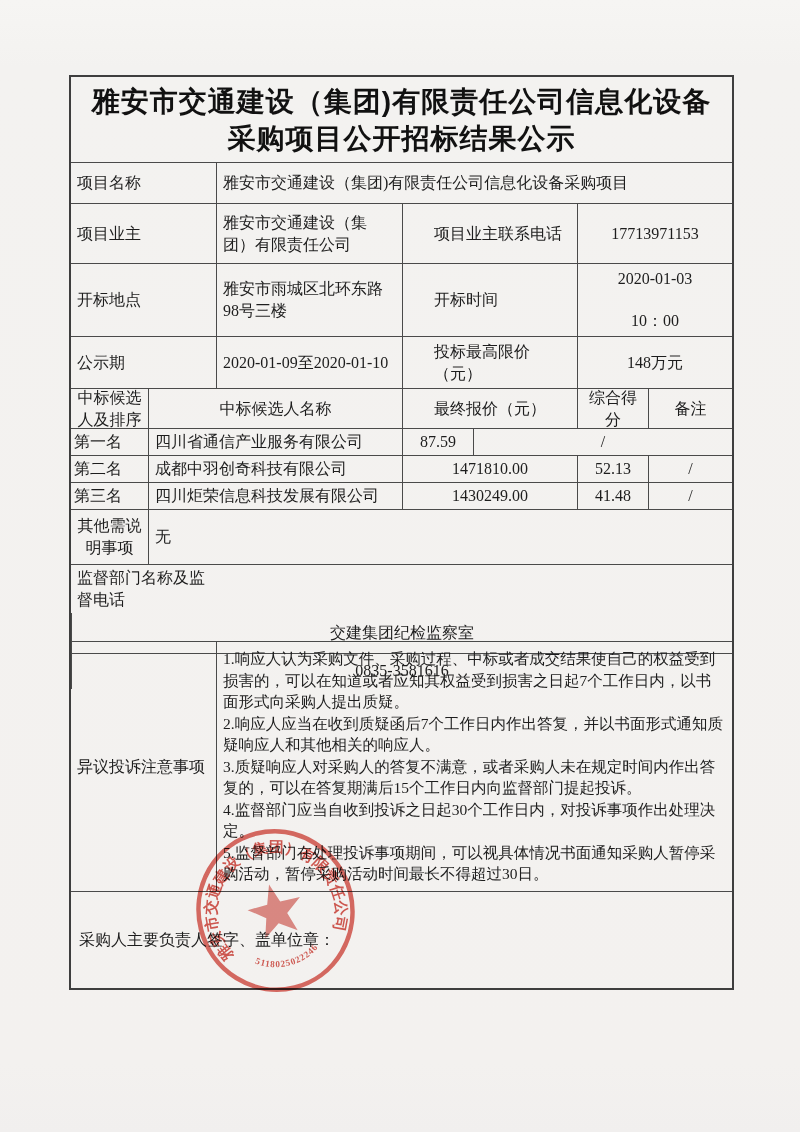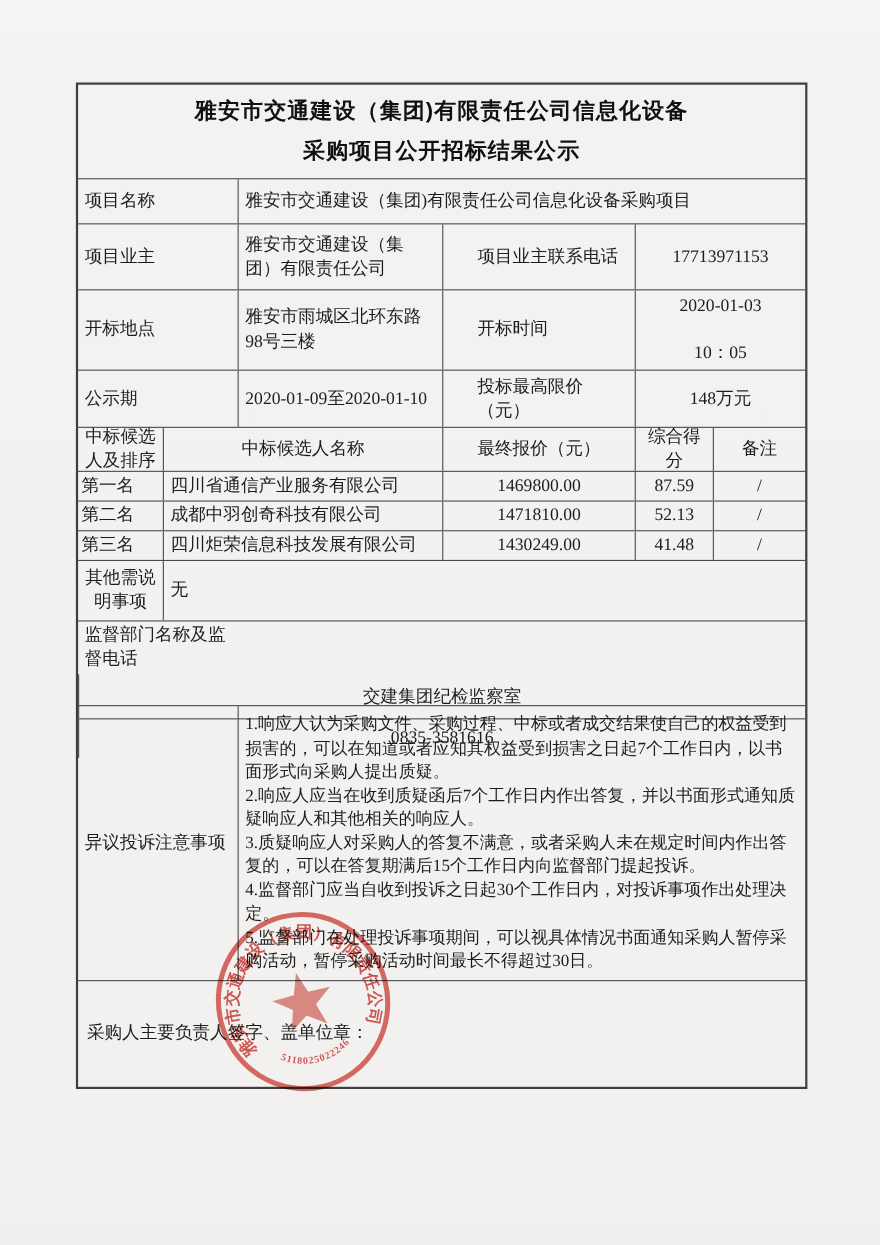--- a/index.html
+++ b/index.html
@@ -46,21 +46,21 @@
   .h-hd{height:40px;}
   .h-cand{height:27px;}
   .h-other{height:55px;}
   .h-sup{height:77px;flex-direction:column;}
   .h-comp{height:250px;}
   .h-sig{height:97px;}
 
   .title-cell{
     flex-direction:column;justify-content:center;width:100%;
     font-family:"Liberation Sans","DejaVu Sans",sans-serif;
-    font-weight:700;font-size:20px;line-height:37px;letter-spacing:1px;
+    font-weight:700;font-size:28px;line-height:37px;letter-spacing:1px;
     text-align:center;color:#111;
   }
   .twoline{flex-direction:column;justify-content:center;gap:20px;}
   .hd .cell{font-size:16px;}
   .sup-right{flex:1 1 auto;display:flex;flex-direction:column;border-left:1.5px solid #4a4a4a;box-sizing:border-box;}
   .sup-sub{display:flex;align-items:center;justify-content:center;box-sizing:border-box;font-size:16px;}
   .sup-sub1{height:40px;}
   .sup-sub2{height:35.5px;border-top:1.5px solid #4a4a4a;}
   .comp-notes{
     flex-direction:column;justify-content:center;align-items:center;
@@ -100,21 +100,21 @@
       <div class="cell w-l3 lft">项目业主联系电话</div>
       <div class="cell w-v4 ctr">17713971153</div>
     </div>
 
     <div class="row h-r3">
       <div class="cell w-lab lft">开标地点</div>
       <div class="cell w-v2 lft">雅安市雨城区北环东路98号三楼</div>
       <div class="cell w-l3 lft">开标时间</div>
       <div class="cell w-v4 ctr twoline">
         <span>2020-01-03</span>
-        <span>10：05</span>
+        <span>10：00</span>
       </div>
     </div>
 
     <div class="row h-r4">
       <div class="cell w-lab lft">公示期</div>
       <div class="cell w-v2 lft">2020-01-09至2020-01-10</div>
       <div class="cell w-l3 lft">投标最高限价（元）</div>
       <div class="cell w-v4 ctr">148万元</div>
     </div>
 
@@ -122,21 +122,20 @@
       <div class="cell w-ca ctr">中标候选人及排序</div>
       <div class="cell w-cb ctr">中标候选人名称</div>
       <div class="cell w-cc ctr">最终报价（元）</div>
       <div class="cell w-cd ctr">综合得分</div>
       <div class="cell w-ce ctr">备注</div>
     </div>
 
     <div class="row h-cand">
       <div class="cell w-ca lft">第一名</div>
       <div class="cell w-cb lft">四川省通信产业服务有限公司</div>
-      <div class="cell w-cc ctr">1469800.00</div>
       <div class="cell w-cd ctr">87.59</div>
       <div class="cell w-ce ctr">/</div>
     </div>
 
     <div class="row h-cand">
       <div class="cell w-ca lft">第二名</div>
       <div class="cell w-cb lft">成都中羽创奇科技有限公司</div>
       <div class="cell w-cc ctr">1471810.00</div>
       <div class="cell w-cd ctr">52.13</div>
       <div class="cell w-ce ctr">/</div>

